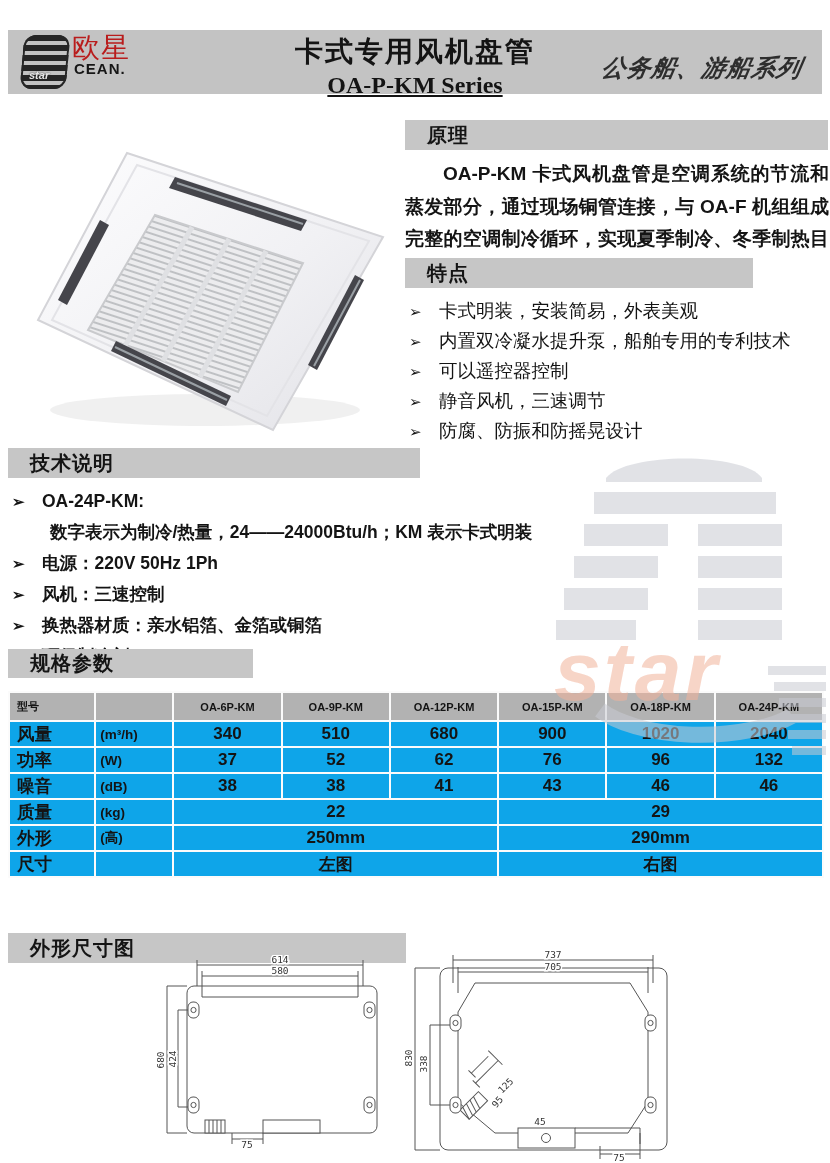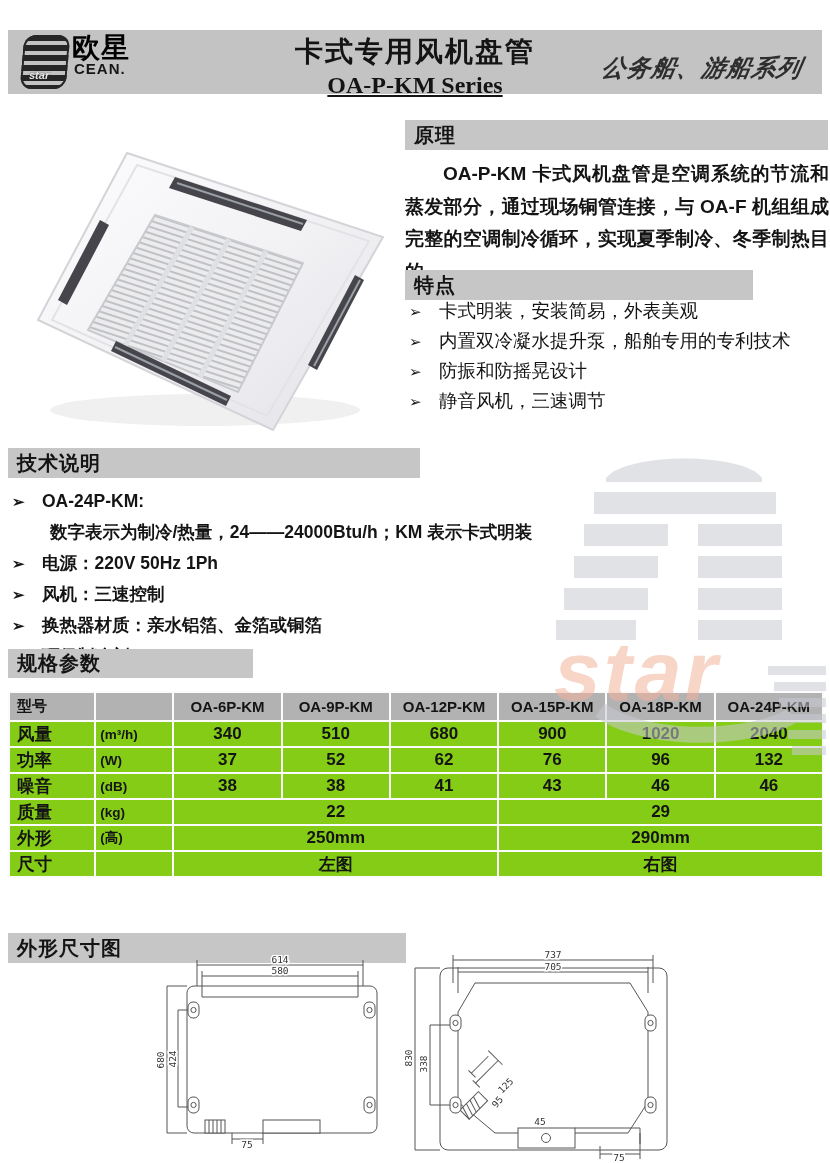--- a/index.html
+++ b/index.html
@@ -8,52 +8,52 @@
   .page { position:relative; width:830px; height:1163px; background:#fff; }
 
   
   .hdr-bar { position:absolute; left:8px; top:30px; width:814px; height:64px; background:#c3c3c3; }
   .logo { position:absolute; left:22px; top:33px; width:160px; height:62px; }
   .logo-o { position:absolute; left:0; top:2px; width:46px; height:54px; border-radius:12px;
     background:repeating-linear-gradient(180deg,#262626 0 6px,#c3c3c3 6px 10px);
     transform:skewX(-5deg); box-shadow:inset 0 0 0 2px #262626; }
   .logo-star { position:absolute; left:7px; top:36px; font-size:11px; font-weight:bold; color:#e6e6e6;
     font-style:italic; text-shadow:0 0 2px #262626; }
-  .logo-cn { position:absolute; left:50px; top:-4px; font-size:28px; font-weight:bold; color:#000000; letter-spacing:1px; }
+  .logo-cn { position:absolute; left:50px; top:-4px; font-size:28px; font-weight:normal; color:#b91c1c; letter-spacing:1px; }
   .logo-ocean { position:absolute; left:52px; top:27px; font-size:15px; font-weight:900; color:#161616; letter-spacing:1px; }
   .title-wrap { position:absolute; left:250px; top:33px; width:330px; text-align:center;
     font-family:"Liberation Serif", serif; }
   .title-cn { font-size:28px; font-weight:bold; letter-spacing:2px; }
   .title-en { font-size:24px; font-weight:bold; margin-top:1px;text-decoration:underline; }
   .badge { position:absolute; left:578px; top:52px; width:248px; text-align:center;
     font-family:"Liberation Serif", serif; font-style:italic; font-weight:bold; font-size:24px;
     color:#2e2e2e; transform:skewX(-10deg); letter-spacing:1px; white-space:nowrap; }
 
   
   .secbar { position:absolute; background:#c6c6c6; height:30px; line-height:30px;
-    font-size:20px; font-weight:bold; padding-left:9px; letter-spacing:1px; }
+    font-size:20px; font-weight:bold; padding-left:22px; letter-spacing:1px; }
 
   
   .principle-body { position:absolute; left:405px; top:158px; width:424px; font-size:19px;
     font-weight:bold; line-height:1.72; text-indent:2em; text-align:justify; }
   .feat-list { position:absolute; left:405px; top:296px; width:424px; }
   .feat-item { font-size:18.5px; font-weight:normal; line-height:29px; white-space:nowrap; }
   .blt { display:inline-block; width:34px; padding-left:4px; font-size:15px; }
 
   
   .tech-list { position:absolute; left:8px; top:486px; width:650px; }
   .tech-line { font-size:17.5px; font-weight:bold; line-height:31px; white-space:nowrap; }
   .tech-sub  { font-size:17.5px; font-weight:bold; line-height:31px; padding-left:42px; white-space:nowrap; }
 
   
   table.specs { position:absolute; left:8px; top:691px; width:816px; border-collapse:collapse;
     table-layout:fixed; z-index:2; }
-  table.specs td { border:2px solid #fbfbfb; background:#84cc16; text-align:center;
+  table.specs td { border:2px solid #fbfbfb; background:#0ea5e9; text-align:center;
     font-weight:bold; font-size:17px; padding:0; height:25px; }
-  table.specs tr.head td { background:#b2b2b2; height:29px; font-size:15px; }
+  table.specs tr.head td { background:#b2b2b2; height:29px; font-size:11px; }
   table.specs td.lab { text-align:left; padding-left:7px; font-size:17.5px; }
   table.specs td.unit { text-align:left; padding-left:4px; font-size:13.5px; }
   table.specs tr.mrow td { height:22px; }
 
   
   .wm { position:absolute; left:548px; top:448px; width:282px; height:330px; z-index:4;
     opacity:.55; pointer-events:none; }
 
   
   .dwg-l { position:absolute; left:150px; top:955px; z-index:1; }
@@ -106,26 +106,27 @@
     <polygon points="75,100 84,105 42,185 33,180" fill="#45454b"></polygon>
     <polygon points="330,155 339,160 292,250 283,245" fill="#45454b"></polygon>
     <line x1="335" y1="160" x2="289" y2="246" stroke="#9aa0a5" stroke-width="2"></line>
     <polygon points="206,276 201,286 86,231 91,221" fill="#45454b"></polygon>
     <line x1="202" y1="280" x2="90" y2="227" stroke="#9aa0a5" stroke-width="2"></line>
   </svg>
 
   <div class="secbar" style="left:405px; top:120px; width:423px;">原理</div>
   <div class="principle-body">OA-P-KM 卡式风机盘管是空调系统的节流和蒸发部分，通过现场铜管连接，与 OA-F 机组组成完整的空调制冷循环，实现夏季制冷、冬季制热目的。</div>
 
-  <div class="secbar" style="left:405px; top:270px; width:348px;">特点</div>
+  <div class="secbar" style="left:405px; top:258px; width:348px;">特点</div>
   <div class="feat-list">
     <div class="feat-item"><span class="blt">➢</span><span>卡式明装，安装简易，外表美观</span></div>
     <div class="feat-item"><span class="blt">➢</span><span>内置双冷凝水提升泵，船舶专用的专利技术</span></div>
-    <div class="feat-item"><span class="blt">➢</span><span>防振和防摇晃设计</span></div>
+    <div class="feat-item"><span class="blt">➢</span><span>可以遥控器控制</span></div>
     <div class="feat-item"><span class="blt">➢</span><span>静音风机，三速调节</span></div>
+    <div class="feat-item"><span class="blt">➢</span><span>防腐、防振和防摇晃设计</span></div>
   </div>
 
   <div class="secbar" style="left:8px; top:448px; width:412px;">技术说明</div>
   <div class="tech-list">
     <div class="tech-line"><span class="blt">➢</span><span>OA-24P-KM:</span></div>
     <div class="tech-sub">数字表示为制冷/热量，24——24000Btu/h；KM 表示卡式明装</div>
     <div class="tech-line"><span class="blt">➢</span><span>电源：220V 50Hz 1Ph</span></div>
     <div class="tech-line"><span class="blt">➢</span><span>风机：三速控制</span></div>
     <div class="tech-line"><span class="blt">➢</span><span>换热器材质：亲水铝箔、金箔或铜箔</span></div>
     <div class="tech-line"><span class="blt">➢</span><span>环保制冷剂：R410a</span></div>

